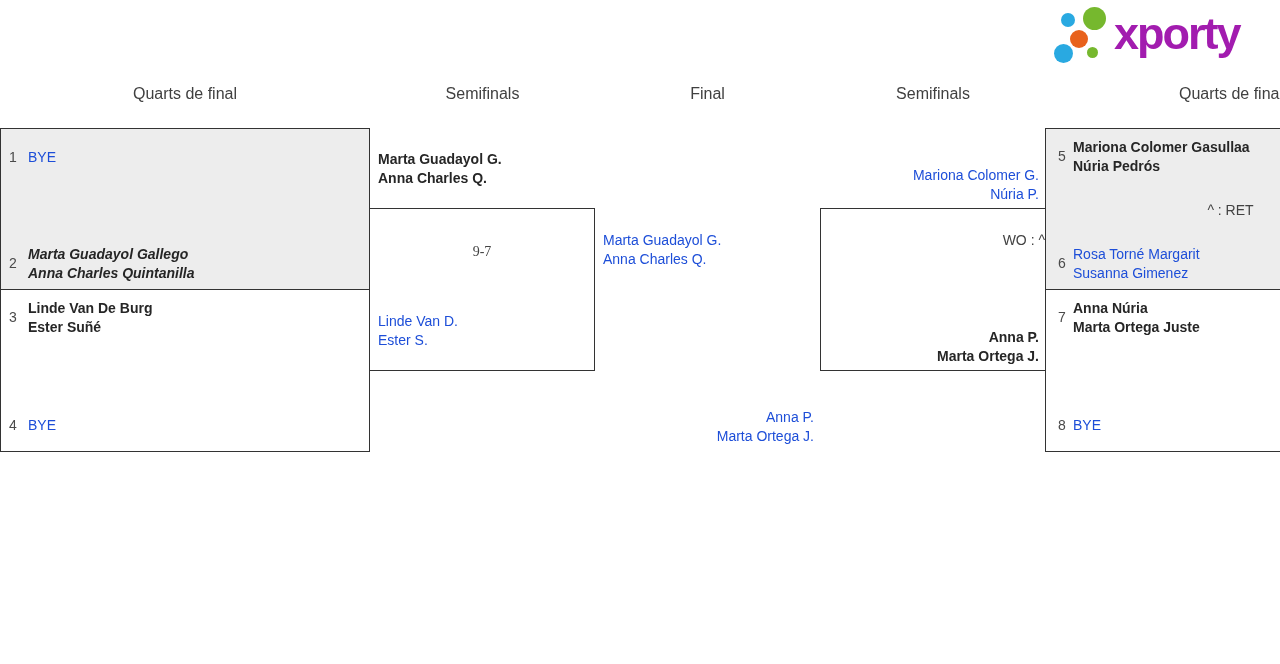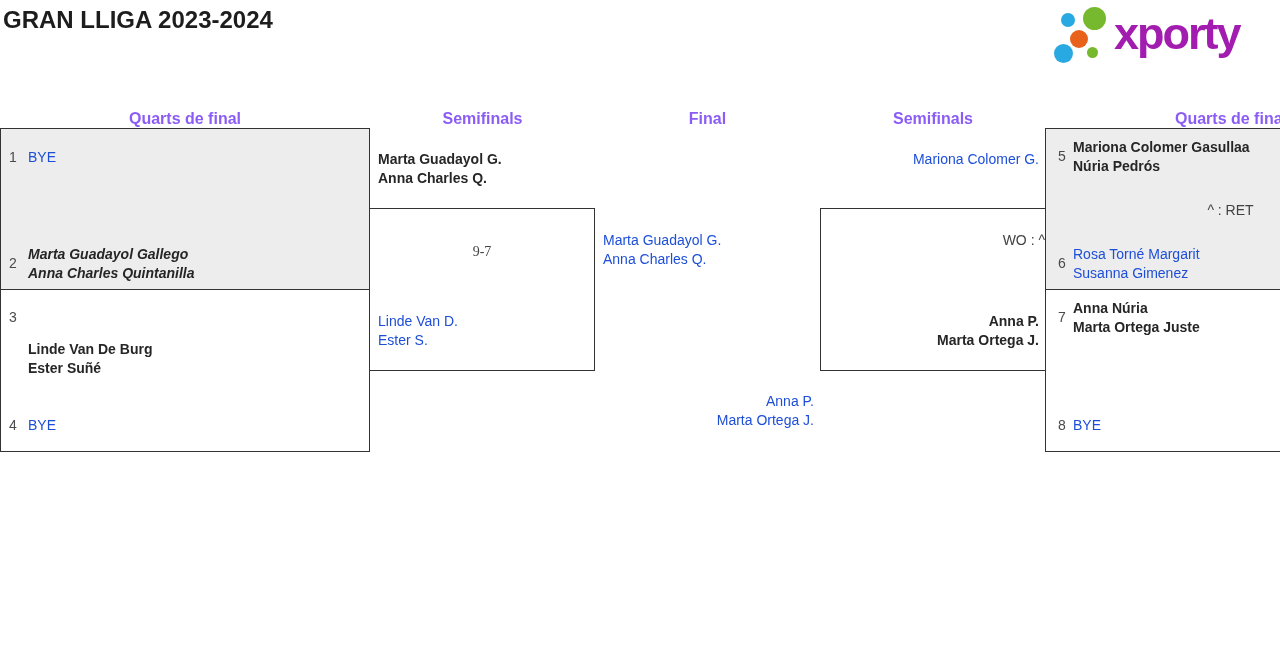--- a/index.html
+++ b/index.html
@@ -23,22 +23,22 @@
   .dot-orange      { left: 20px; top: 30px; width: 18px; height: 18px; background: #e8621c; }
   .dot-blue-large  { left:  4px; top: 44px; width: 19px; height: 19px; background: #29a9e1; }
   .dot-green-small { left: 37px; top: 47px; width: 11px; height: 11px; background: #76b82e; }
   .wordmark {
     position: absolute; left: 64px; top: 8px;
     font-size: 45px; font-weight: 700; letter-spacing: -2px;
     color: #a21caf; line-height: 52px;
   }
   
   .col-header {
-    position: absolute; top: 108px; height: 22px;
-    font-size: 16px; font-weight: 700; color: #8b5cf6;
+    position: absolute; top: 83px; height: 22px;
+    font-size: 16px; font-weight: 400; color: #404040;
     text-align: center; line-height: 22px; white-space: nowrap;
   }
   .hdr-qf-left  { left: 0;      width: 370px; }
   .hdr-sf-left  { left: 370px;  width: 225px; }
   .hdr-final    { left: 595px;  width: 225px; }
   .hdr-sf-right { left: 820px;  width: 226px; }
   .hdr-qf-right { left: 1046px; width: 370px; }
   
   .box { position: absolute; border: 1px solid #333333; background: #ffffff; }
   .box--gray { background: #ededed; }
@@ -49,35 +49,34 @@
   .box-qf-right-top    { left: 1045px; top: 128px; width: 371px; height: 162px; }
   .box-qf-right-bottom { left: 1045px; top: 289px; width: 371px; height: 163px; }
   
   .seed {
     position: absolute; font-size: 14px; line-height: 19px;
     color: #4a4a4a; white-space: nowrap;
   }
   .team { position: absolute; white-space: nowrap; }
   .name-line { font-size: 14px; line-height: 19px; color: #1d4ed8; white-space: nowrap; }
   .team--winner .name-line { font-weight: 700; color: #262626; }
-  .team--right { text-align: right; }
+  .team--right { text-align: right; margin-top: 16px; }
   .score {
     position: absolute; left: 0; width: 100%;
     font-size: 14px; line-height: 19px; color: #424242;
     text-align: center; white-space: nowrap;
   }
   
   .final-team-top    { position: absolute; left: 603px; top: 231px; }
   .final-team-bottom { position: absolute; left: 595px; top: 392px; width: 219px; text-align: right; }
 </style>
 </head>
 <body>
 
 <div class="page-title">
-  <div>GRAN LLIGA 2023-2024</div>
 </div>
 
 <div class="logo">
   <span class="dot dot-blue-small"></span>
   <span class="dot dot-green-large"></span>
   <span class="dot dot-orange"></span>
   <span class="dot dot-blue-large"></span>
   <span class="dot dot-green-small"></span>
   <span class="wordmark">xporty</span>
 </div>
@@ -95,21 +94,21 @@
   </div>
   <span class="seed" style="left:8px; top:125px;">2</span>
   <div class="team team--winner" style="left:27px; top:116px;font-style:italic;">
     <div class="name-line">Marta Guadayol Gallego</div>
     <div class="name-line">Anna Charles Quintanilla</div>
   </div>
 </div>
 
 <div class="box box-qf-left-bottom">
   <span class="seed" style="left:8px; top:18px;">3</span>
-  <div class="team team--winner" style="left:27px; top:9px;margin-top:41px;">
+  <div class="team team--winner" style="left:27px; top:9px;">
     <div class="name-line">Linde Van De Burg</div>
     <div class="name-line">Ester Suñé</div>
   </div>
   <span class="seed" style="left:8px; top:126px;">4</span>
   <div class="team" style="left:27px; top:126px;">
     <div class="name-line">BYE</div>
   </div>
 </div>
 
 <div class="box box-sf-left">
@@ -129,20 +128,21 @@
   <div class="name-line">Anna Charles Q.</div>
 </div>
 <div class="team team--right final-team-bottom">
   <div class="name-line">Anna P.</div>
   <div class="name-line">Marta Ortega J.</div>
 </div>
 
 <div class="box box-sf-right">
   <div class="team team--right" style="left:0; width:218px; top:-59px;">
     <div class="name-line">Mariona Colomer G.</div>
+    <div class="name-line">Núria P.</div>
   </div>
   <div class="score" style="top:22px;text-align:right;">WO : ^</div>
   <div class="team team--winner team--right" style="left:0; width:218px; top:103px;">
     <div class="name-line">Anna P.</div>
     <div class="name-line">Marta Ortega J.</div>
   </div>
 </div>
 
 <div class="box box--gray box-qf-right-top">
   <span class="seed" style="left:12px; top:18px;">5</span>

